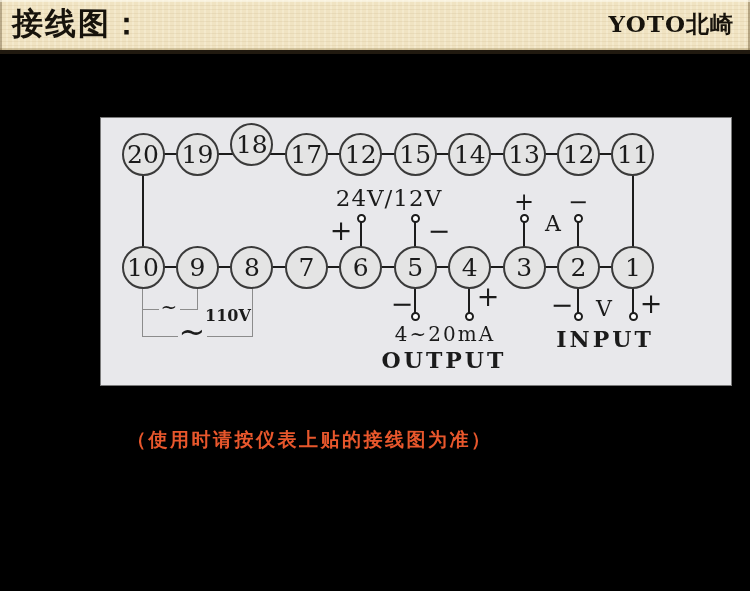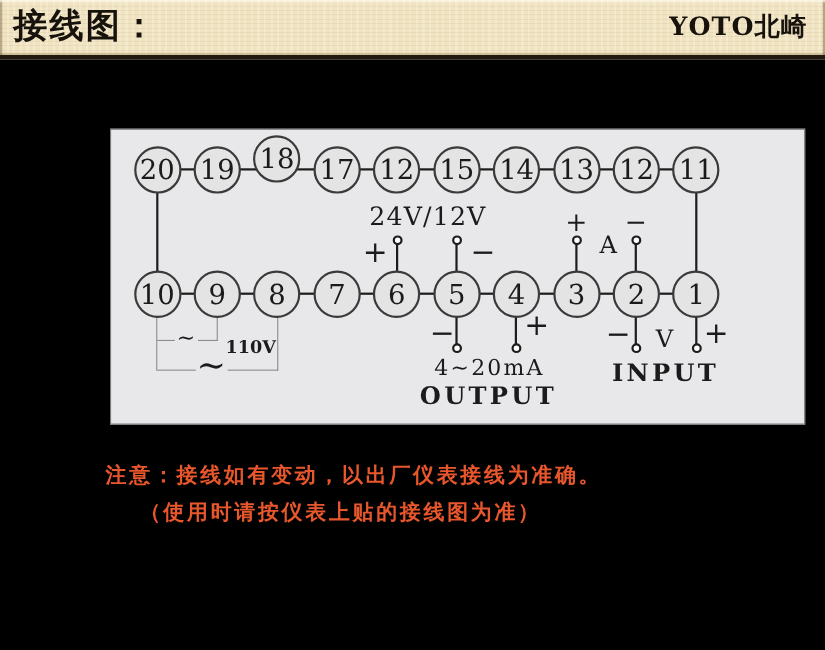--- a/index.html
+++ b/index.html
@@ -196,17 +196,16 @@
     <span class="lbl l-outplus">+</span>
     <span class="lbl l-outrange">4~20mA</span>
     <span class="lbl l-outtitle">OUTPUT</span>
     <span class="lbl l-inminus">−</span>
     <span class="lbl l-inV">V</span>
     <span class="lbl l-inplus">+</span>
     <span class="lbl l-intitle">INPUT</span>
   </div>
 
   <div class="note">
-    <div class="line1">注意：接线如有变动，以出厂仪表接线为准确。</div>
     <div class="line2">（使用时请按仪表上贴的接线图为准）</div>
   </div>
 
 </div>
 
 </body></html>

